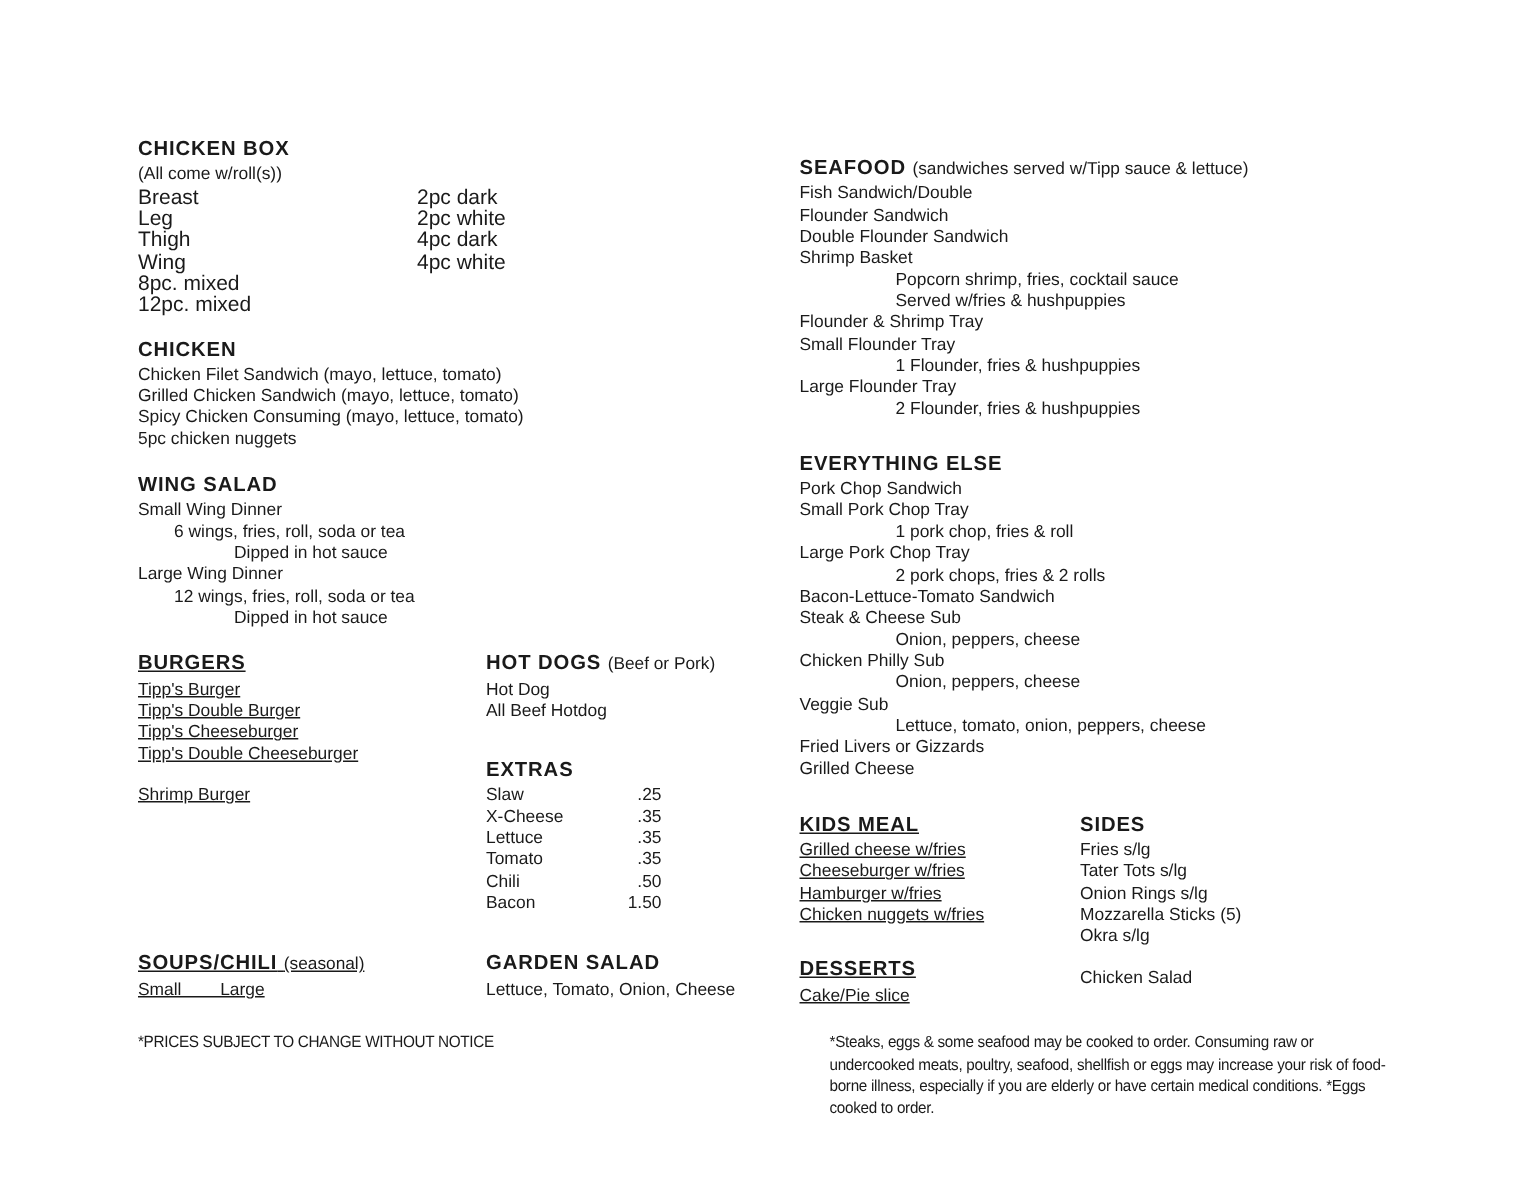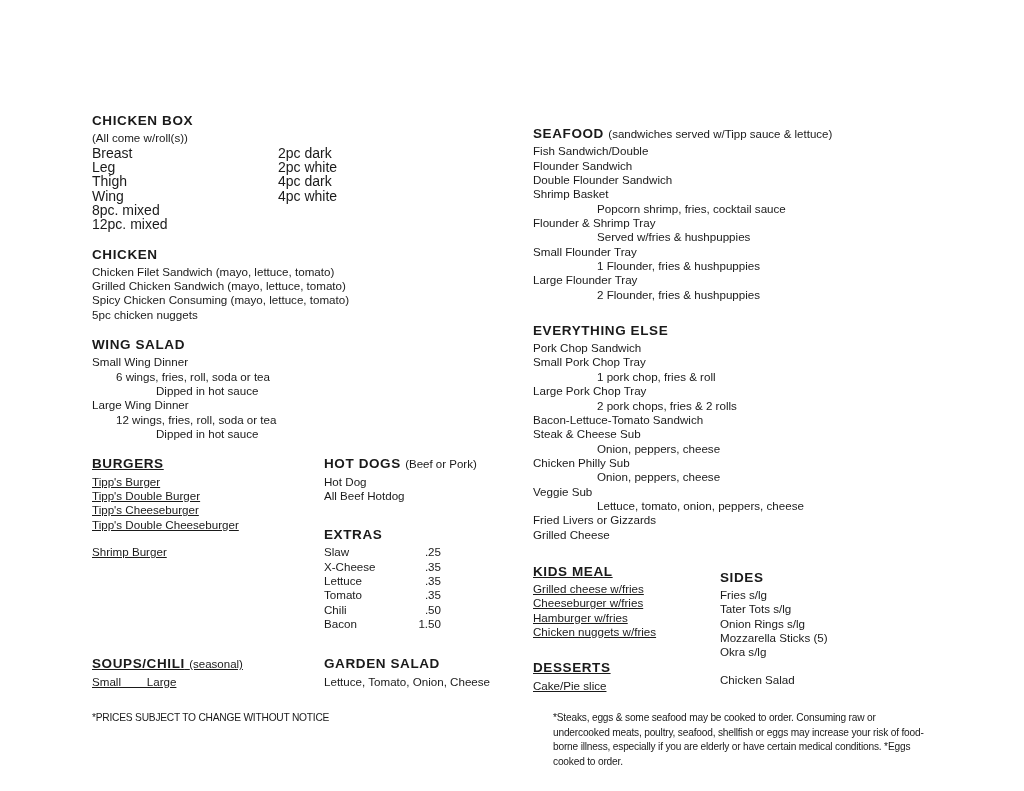--- a/index.html
+++ b/index.html
@@ -13,21 +13,20 @@
     height: 791px;
     position: relative;
     font-family: "Liberation Sans", sans-serif;
     color: #1a1a1a;
     overflow: hidden;
   }
 
   .page {
     position: absolute;
     inset: 0;
-    margin-top: 22px;
   }
 
   .col-left {
     position: absolute;
     left: 92px;
     top: 92px;
     width: 400px;
   }
   .col-right {
     position: absolute;
@@ -263,22 +262,22 @@
       <div class="sect-head">
         <span>SEAFOOD</span>
         <span class="note">(sandwiches served w/Tipp sauce &amp; lettuce)</span>
       </div>
       <div class="head-gap">
         <div class="item">Fish Sandwich/Double</div>
         <div class="item">Flounder Sandwich</div>
         <div class="item">Double Flounder Sandwich</div>
         <div class="item">Shrimp Basket</div>
         <div class="item sub2">Popcorn shrimp, fries, cocktail sauce</div>
+        <div class="item sub2">Served w/fries &amp; hushpuppies</div>
         <div class="item">Flounder &amp; Shrimp Tray</div>
-        <div class="item sub2">Served w/fries &amp; hushpuppies</div>
         <div class="item">Small Flounder Tray</div>
         <div class="item sub2">1 Flounder, fries &amp; hushpuppies</div>
         <div class="item">Large Flounder Tray</div>
         <div class="item sub2">2 Flounder, fries &amp; hushpuppies</div>
       </div>
     </div>
 
     <div class="sect" style="margin-top:22px;">
       <div class="sect-head">EVERYTHING ELSE</div>
       <div class="head-gap">
@@ -292,21 +291,21 @@
         <div class="item sub2">Onion, peppers, cheese</div>
         <div class="item">Chicken Philly Sub</div>
         <div class="item sub2">Onion, peppers, cheese</div>
         <div class="item">Veggie Sub</div>
         <div class="item sub2">Lettuce, tomato, onion, peppers, cheese</div>
         <div class="item">Fried Livers or Gizzards</div>
         <div class="item">Grilled Cheese</div>
       </div>
     </div>
 
-    <div class="pair" style="margin-top:23px;align-items:center;">
+    <div class="pair" style="margin-top:23px;">
 
       <div class="left-block" style="width:187px;">
         <div>
           <div class="sect-head">KIDS MEAL</div>
           <div class="head-gap">
             <div class="item">Grilled cheese w/fries</div>
             <div class="item">Cheeseburger w/fries</div>
             <div class="item">Hamburger w/fries</div>
             <div class="item">Chicken nuggets w/fries</div>
           </div>

